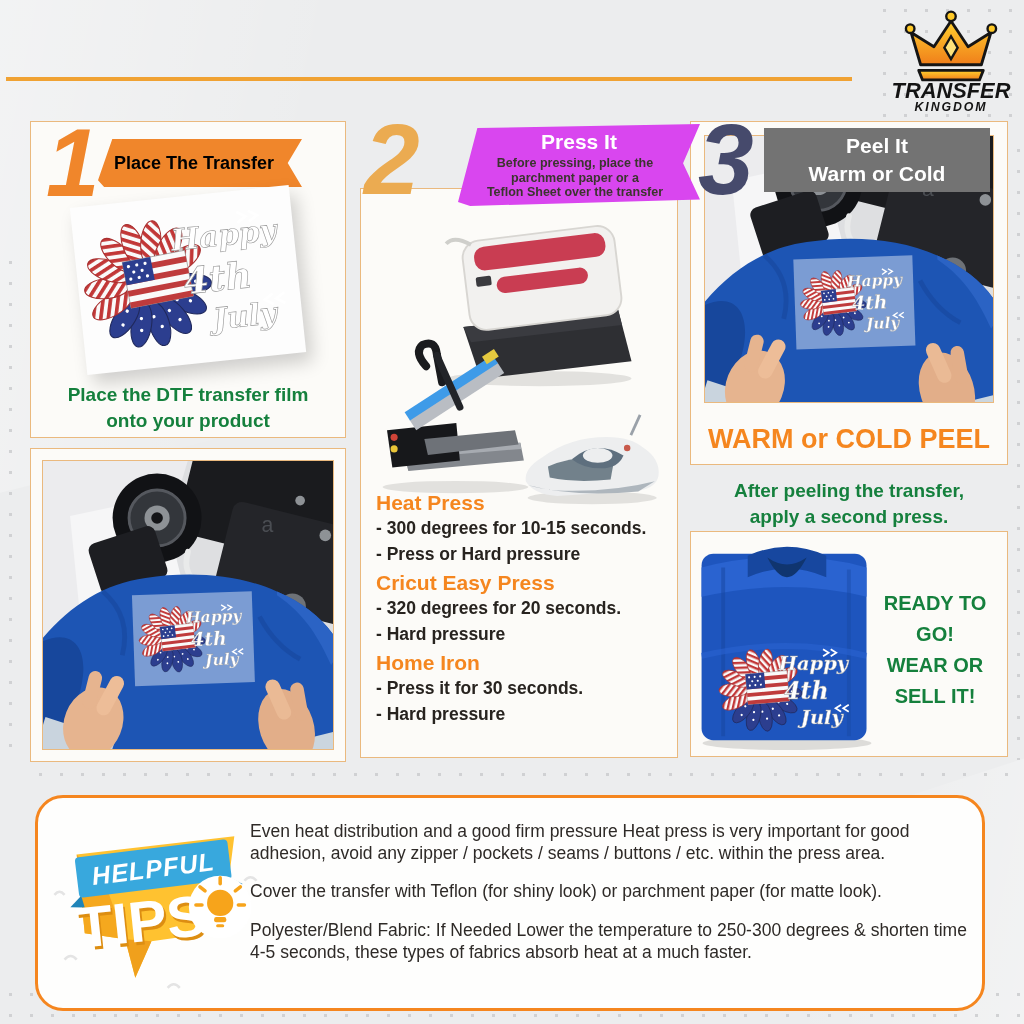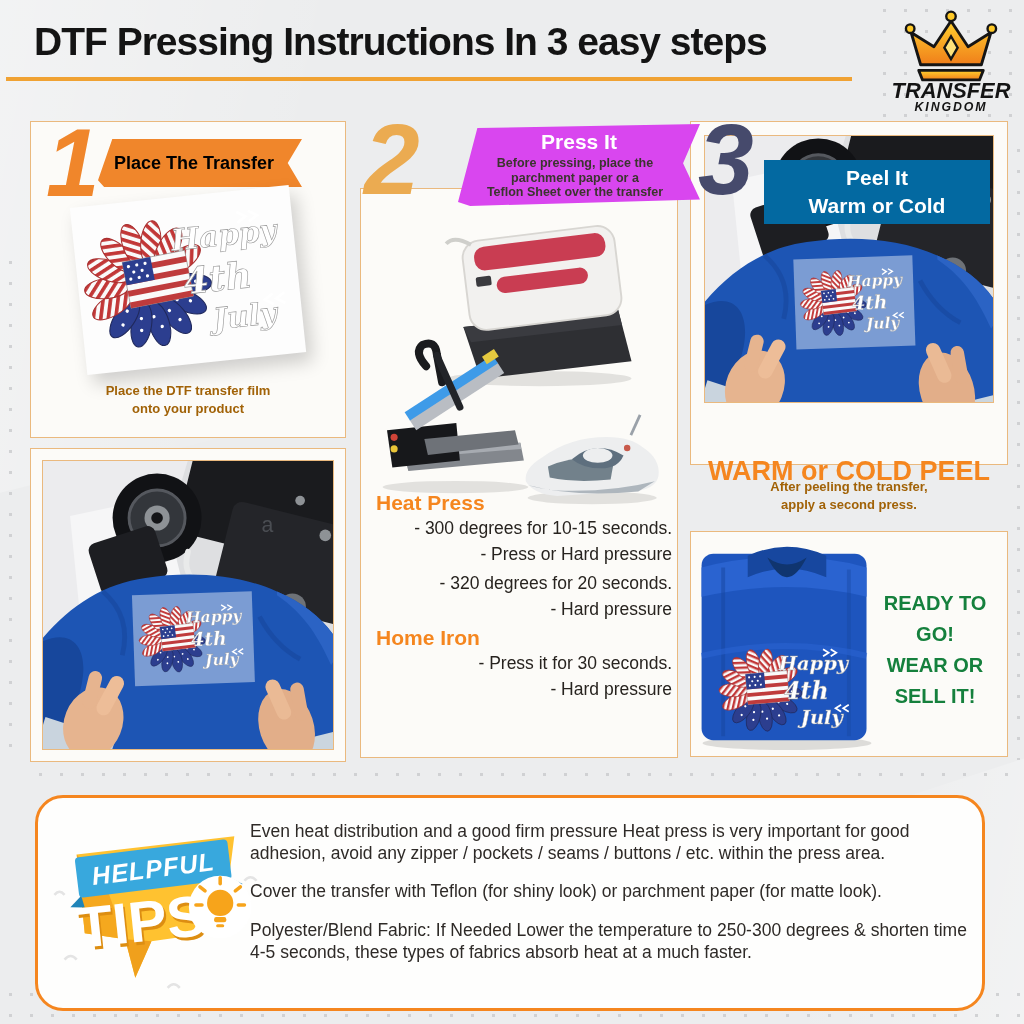--- a/index.html
+++ b/index.html
@@ -24,36 +24,36 @@
   .num2{left:364px;top:114px;font-size:100px;color:#EBAB51;}
   .num3{left:698px;top:114px;font-size:100px;color:#464A6C;}
   .ribbon{position:absolute;z-index:2;display:flex;flex-direction:column;align-items:center;justify-content:center;text-align:center;}
   .ribbon1{left:98px;top:139px;width:204px;height:48px;background:#F0862B;
            clip-path:polygon(7% 0,100% 0,93% 50%,100% 100%,3% 100%,0 86%);}
   .ribbon1 .rt{color:#000000;font-size:18px;font-weight:bold;padding-right:12px;}
   .ribbon2{left:458px;top:124px;width:242px;height:82px;background:#d946ef;
            clip-path:polygon(8% 5%,100% 0,93% 48%,100% 92%,5% 100%,0 95%);}
   .ribbon2 .rt{color:#fff;font-size:21px;font-weight:bold;margin-bottom:2px;}
   .ribbon2 .rs{color:#3B352E;font-size:12.5px;font-weight:bold;line-height:1.18;padding-right:8px;}
-  .ribbon3{left:764px;top:128px;width:226px;height:64px;background:#0369a1;margin-top:32px;}
+  .ribbon3{left:764px;top:128px;width:226px;height:64px;background:#737373;}
   .ribbon3 .rt{color:#fff;font-size:21px;font-weight:bold;line-height:1.35;}
   
   .sheet{left:78px;top:196px;width:220px;height:168px;background:#FDFDFD;z-index:2;
          transform:rotate(-6deg);box-shadow:6px 10px 18px rgba(0,0,0,.18);}
-  .caption{position:absolute;text-align:center;font-weight:bold;color:#a16207;font-size:13px;line-height:1.35;z-index:2;}
+  .caption{position:absolute;text-align:center;font-weight:bold;color:#15803d;font-size:19px;line-height:1.35;z-index:2;}
   .cap1{left:36px;top:382px;width:304px;}
   
   .methods{left:376px;top:490px;width:296px;z-index:2;}
   .method-name{color:#F5861F;font-size:21px;font-weight:bold;line-height:25px;}
-  .method-line{color:#27231F;font-size:17.5px;font-weight:normal;line-height:26px;text-align:right;}
+  .method-line{color:#27231F;font-size:17.5px;font-weight:bold;line-height:26px;}
   .method-block{margin-bottom:3px;}
   .m-img{position:absolute;z-index:2;}
   
   .peel-label{position:absolute;left:690px;top:424px;width:318px;text-align:center;
-              font-size:27px;font-weight:bold;color:#F5861F;z-index:2;margin-top:32px;}
+              font-size:27px;font-weight:bold;color:#F5861F;z-index:2;}
   .cap3{left:690px;top:478px;width:318px;}
   .ready{position:absolute;left:864px;top:588px;width:142px;text-align:center;
          font-size:20px;font-weight:bold;color:#15803d;line-height:1.55;z-index:2;}
   
   .tips-box{position:absolute;left:35px;top:795px;width:950px;height:216px;background:#FEFEFD;
             border:3px solid #F5861F;border-radius:28px;z-index:2;box-sizing:border-box;}
   .tips-badge{position:absolute;left:8px;top:12px;width:218px;height:192px;}
   .tips-text{position:absolute;left:212px;top:22px;width:722px;font-size:17.5px;line-height:1.27;color:#2E2A27;}
   .tips-text p{margin:0 0 16px 0;}
 </style>
@@ -262,21 +262,20 @@
 <div class="canvas">
 
   <div class="streak" style="left:-160px;top:-90px;width:760px;height:520px;transform:rotate(-14deg);background:linear-gradient(115deg,#FFFFFF 0%,rgba(255,255,255,0) 60%);opacity:.55"></div>
   <div class="streak" style="left:600px;top:820px;width:520px;height:320px;transform:rotate(-18deg);background:linear-gradient(300deg,#FFFFFF 0%,rgba(255,255,255,0) 60%);opacity:.5"></div>
   <div class="dots" style="left:874px;top:0;width:150px;height:130px;"></div>
   <div class="dots" style="left:0;top:252px;width:24px;height:510px;"></div>
   <div class="dots" style="left:1008px;top:140px;width:16px;height:620px;"></div>
   <div class="dots" style="left:30px;top:764px;width:980px;height:26px;"></div>
   <div class="dots" style="left:0;top:984px;width:1024px;height:40px;"></div>
 
-  <div class="abs title">DTF Pressing Instructions In 3 easy steps</div>
   <div class="abs title-underline"></div>
   <svg class="abs logo" viewBox="0 0 140 118">
     <g stroke="#151515" stroke-width="3" stroke-linejoin="round">
       <path d="M38 64 L28 30 L52 45 L70 18 L88 45 L112 30 L102 64 Z" fill="url(#gold)"></path>
       <path d="M36 70 L104 70 L100 80 L40 80 Z" fill="url(#gold)"></path>
     </g>
     <circle cx="27" cy="26" r="4.5" fill="#FFC927" stroke="#151515" stroke-width="2.5"></circle>
     <circle cx="70" cy="13" r="5" fill="#FFC927" stroke="#151515" stroke-width="2.5"></circle>
     <circle cx="113" cy="26" r="4.5" fill="#FFC927" stroke="#151515" stroke-width="2.5"></circle>
     <path d="M70 34 L77 46 L70 58 L63 46 Z" fill="#FFE27A" stroke="#151515" stroke-width="2.5"></path>
@@ -319,20 +318,21 @@
   <svg class="m-img" style="left:518px;top:402px" width="152" height="106" viewBox="0 0 160 115">
       <use href="#sym-iron"></use>
     </svg>
   <div class="abs methods">
     <div class="method-block">
       <div class="method-name">Heat Press</div>
       <div class="method-line">- 300 degrees for 10-15 seconds.</div>
       <div class="method-line">- Press or Hard pressure</div>
     </div>
     <div class="method-block">
+      <div class="method-name">Cricut Easy Press</div>
       <div class="method-line">- 320 degrees for 20 seconds.</div>
       <div class="method-line">- Hard pressure</div>
     </div>
     <div class="method-block">
       <div class="method-name">Home Iron</div>
       <div class="method-line">- Press it for 30 seconds.</div>
       <div class="method-line">- Hard pressure</div>
     </div>
   </div>
 

